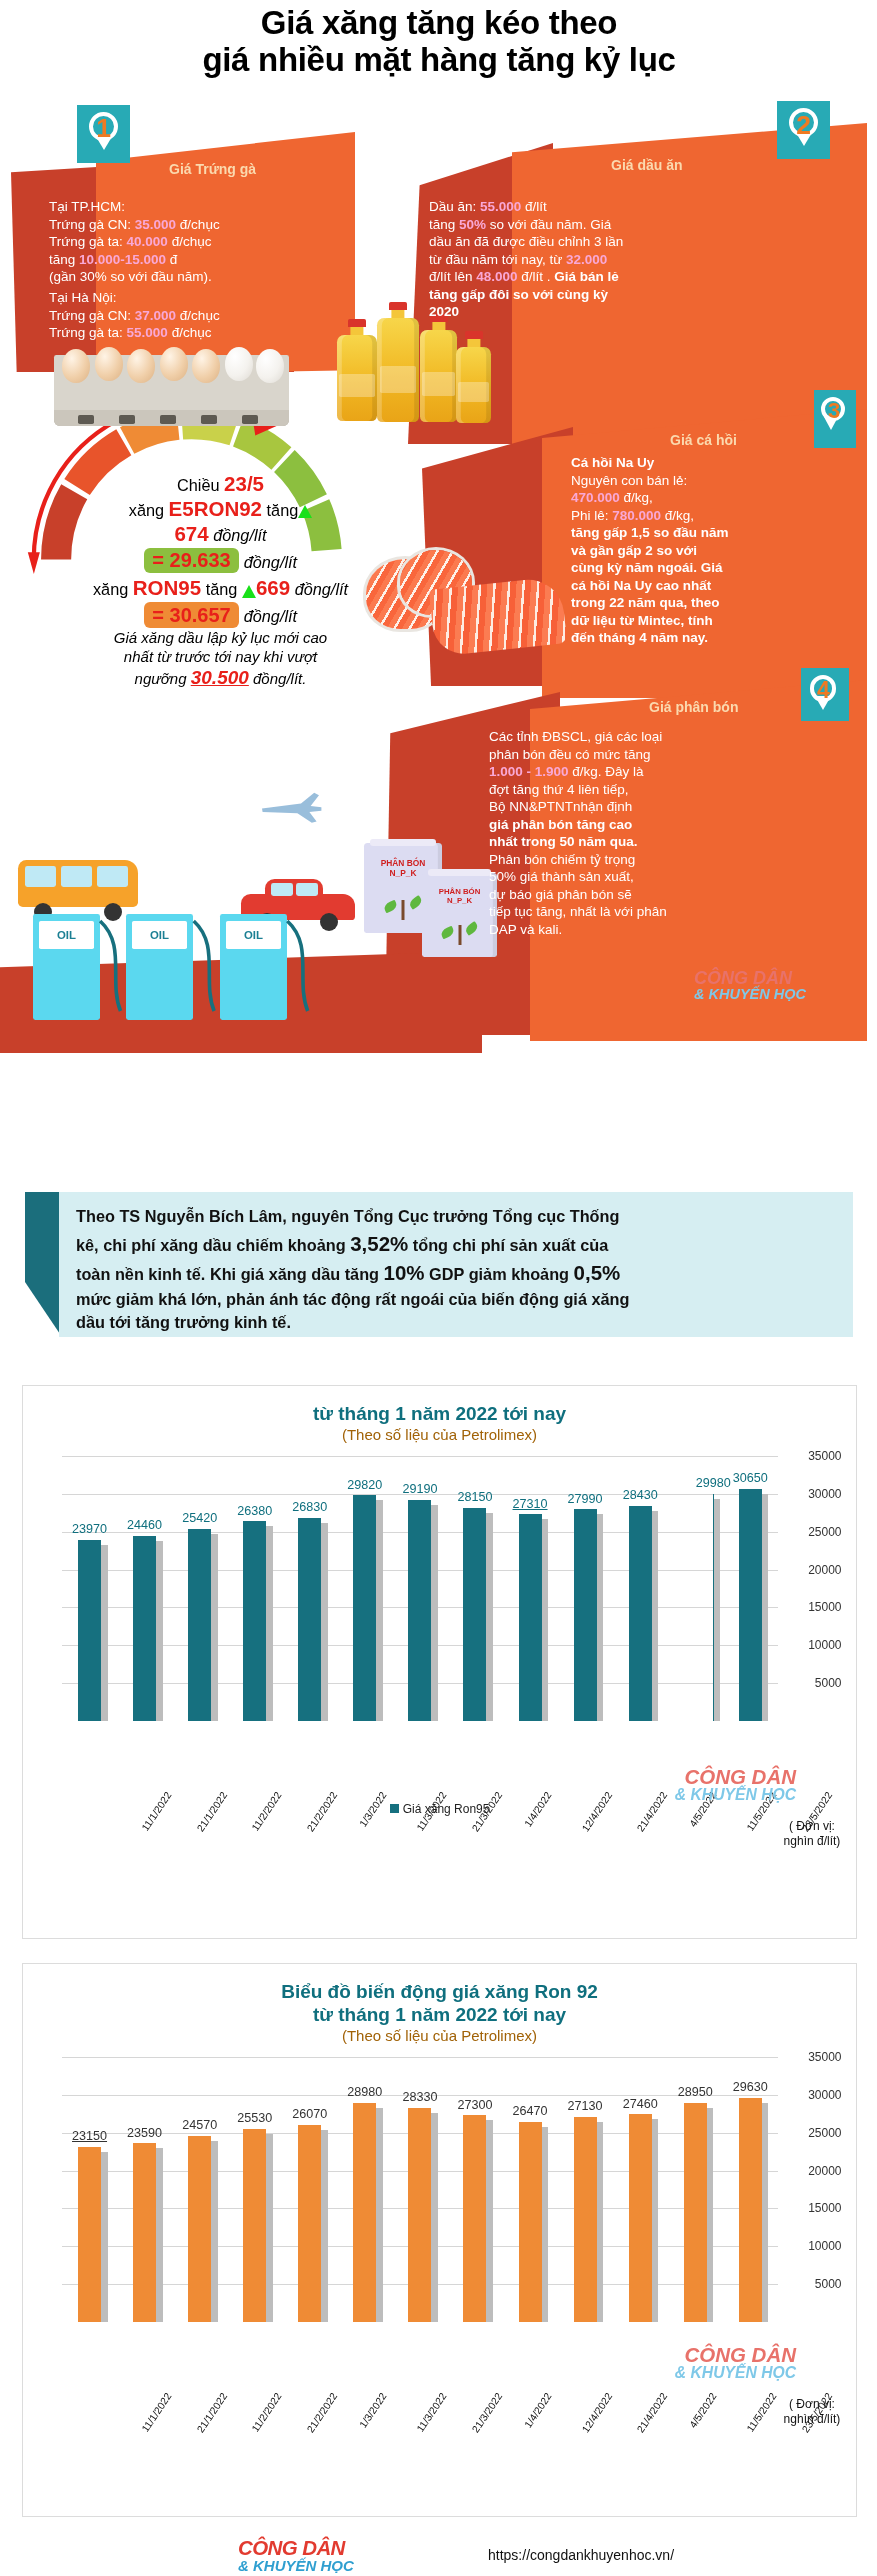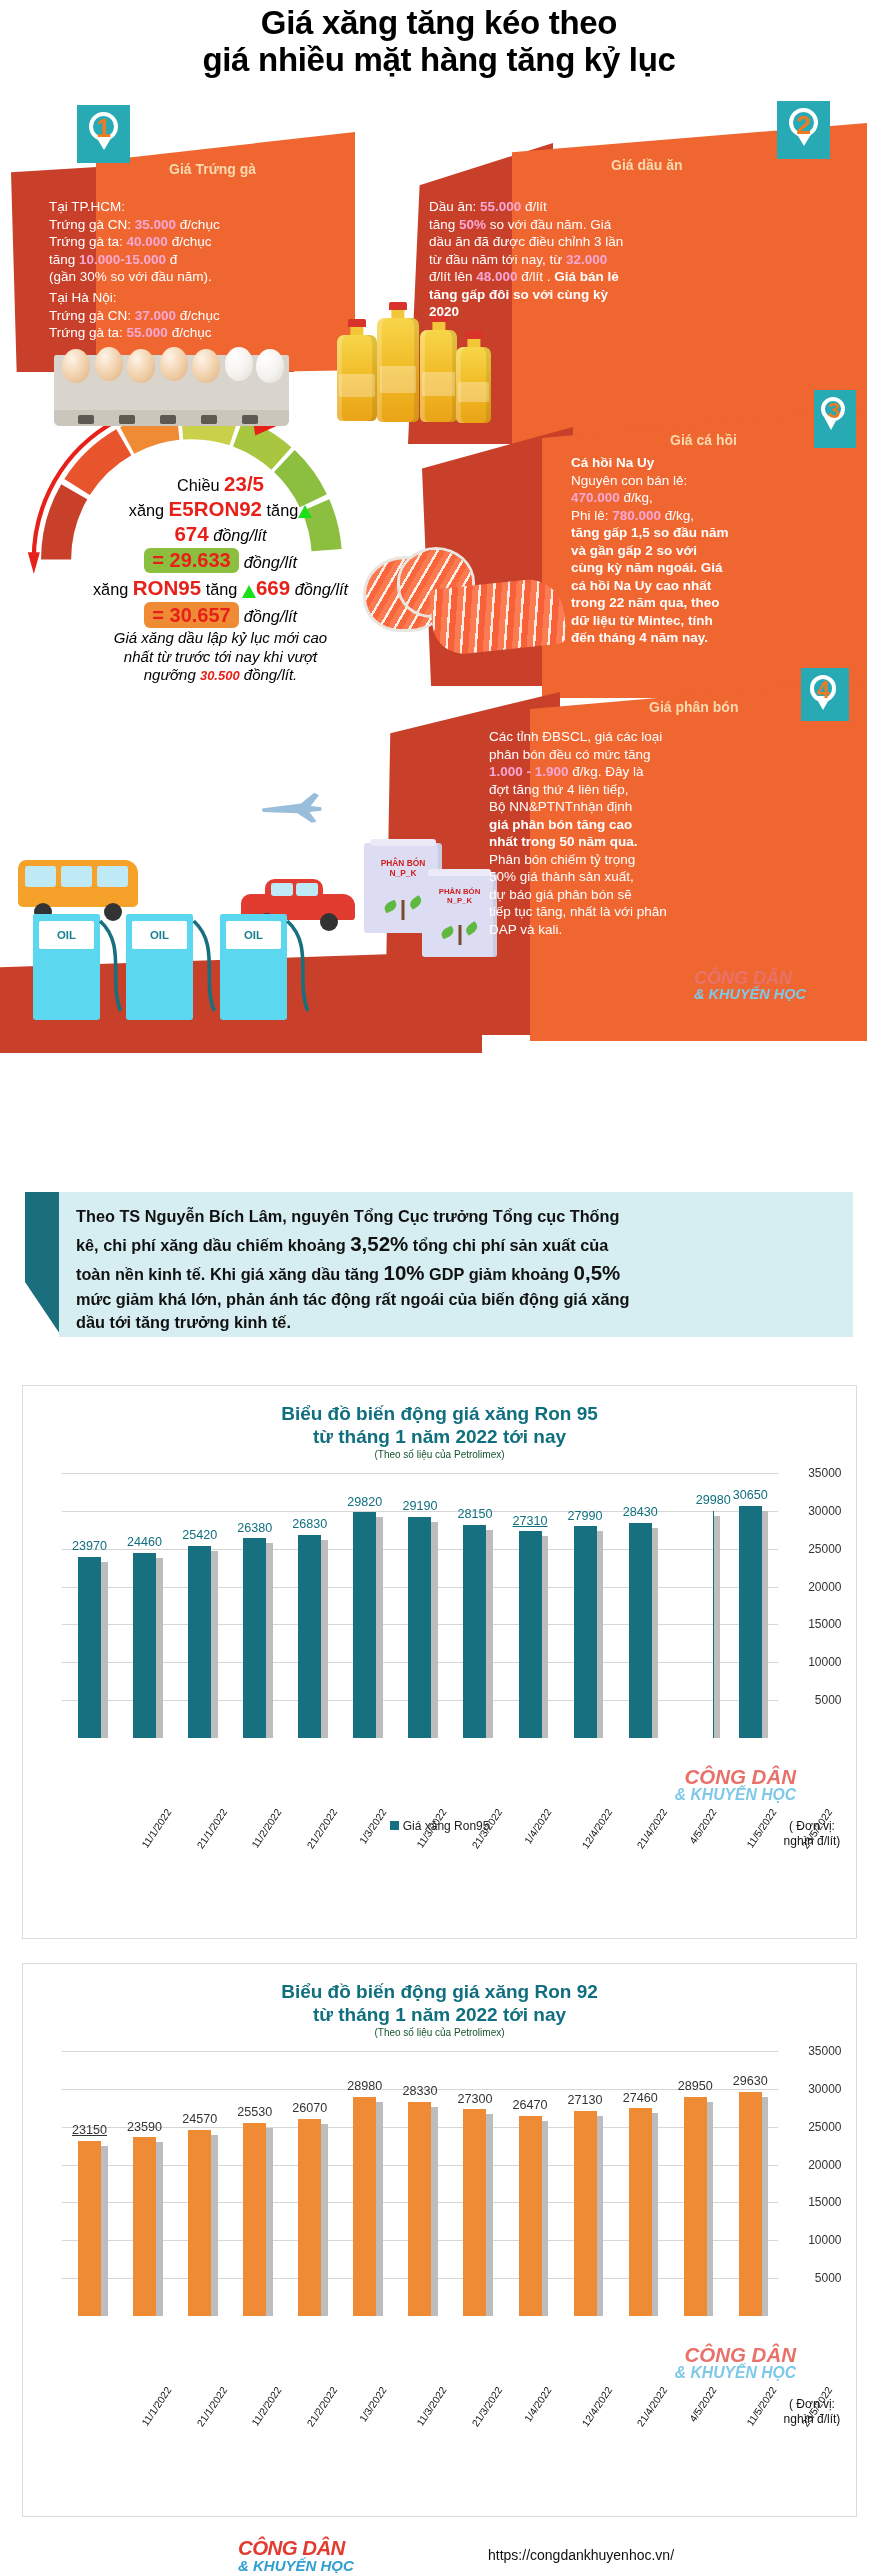--- a/index.html
+++ b/index.html
@@ -165,21 +165,21 @@
     font-size:16.3px; line-height:1.44; color:#111; font-weight:bold;
   }
   .q-big { font-size:20.5px; font-weight:bold; }
 
   
   .chart-card { position:absolute; left:22px; width:835px; background:#fff; border:0.6px solid #dcdcdc; }
   .chart-title {
     text-align:center; color:#0f6f7e; font-weight:bold;
     font-size:19px; line-height:1.22; padding-top:15.7px;
   }
-  .chart-sub { text-align:center; color:#14532d; font-size:10px; padding-top:1.2px;}
+  .chart-sub { text-align:center; color:#a16207; font-size:15px; padding-top:1.2px;}
   .plot { position:relative; margin:13.2px 0 0 0; height:259px; }
   .gridline { position:absolute; left:39px; right:78px; height:0.6px; background:#d6d6d6; }
   .ytick {
     position:absolute; right:14.5px; transform:translateY(-50%);
     font-size:12px; color:#333;
   }
   .bars { position:absolute; left:39px; right:78px; bottom:0; top:0; display:flex; align-items:flex-end; justify-content:space-around; }
   .bcol { position:relative; width:37px; height:100%; display:flex; align-items:flex-end; justify-content:center; }
   .bar {
     position:relative; width:23px; border-radius:0;
@@ -436,21 +436,21 @@
       </div>
       <div>
         <span>xăng </span><span class="red gt-big">RON95</span><span> tăng </span><span class="tri-up"></span><span class="red gt-big">669</span> <span class="ital">đồng/lít</span>
       </div>
       <div style="margin:1.8px 0;">
         <span class="chip orange">= 30.657</span> <span class="ital">đồng/lít</span>
       </div>
       <div class="ital" style="font-size:15px;">Giá xăng dầu lập kỷ lục mới cao</div>
       <div class="ital" style="font-size:15px;">nhất từ trước tới nay khi vượt</div>
       <div class="ital" style="font-size:15px;">
-        <span>ngưỡng </span><span class="red" style="font-size:13px;">30.500</span><span> đồng/lít.</span>
+        <span>ngưỡng </span><span class="red" style="font-size:19px;text-decoration:underline;">30.500</span><span> đồng/lít.</span>
       </div>
     </div>
 
     <div class="station" style="left:0; top:711px; width:458px; height:253px;">
 
       <div class="bus" style="left:18px; top:59px; width:120px; height:66px;">
         <div style="position:absolute;left:0;top:0;width:120px;height:47px;background:#f6a22a;border-radius:8.4px 13.2px 4.8px 4.8px;"></div>
         <div style="position:absolute;left:7.2px;top:6px;width:31px;height:20.5px;background:#bfe9f5;border-radius:2.4px;"></div>
         <div style="position:absolute;left:43px;top:6px;width:31px;height:20.5px;background:#bfe9f5;border-radius:2.4px;"></div>
         <div style="position:absolute;left:79px;top:6px;width:31px;height:20.5px;background:#bfe9f5;border-radius:2.4px;"></div>
@@ -508,21 +508,20 @@
           <span>toàn nền kinh tế. Khi giá xăng dầu tăng </span><span class="q-big">10%</span><span> GDP giảm khoảng </span><span class="q-big">0,5%</span>
         </div>
         <div>mức giảm khá lớn, phản ánh tác động rất ngoái của biến động giá xăng</div>
         <div>dầu tới tăng trưởng kinh tế.</div>
       </div>
     </div>
   </div>
 
   <div class="chart-card" style="top:1385px; height:554px;">
     <div class="chart-title">
-      <div>Biểu đồ biến động giá xăng Ron 95</div>
       <div>từ tháng 1 năm 2022 tới nay</div>
     </div>
     <div class="chart-sub">(Theo số liệu của Petrolimex)</div>
     <div class="plot" id="plot0" style="height:265px;">
         <div class="gridline" style="top: 227px;"></div>
         <div class="ytick" style="top: 227px;">5000</div>
         <div class="gridline" style="top: 189px;"></div>
         <div class="ytick" style="top: 189px;">10000</div>
         <div class="gridline" style="top: 151px;"></div>
         <div class="ytick" style="top: 151px;">15000</div>

